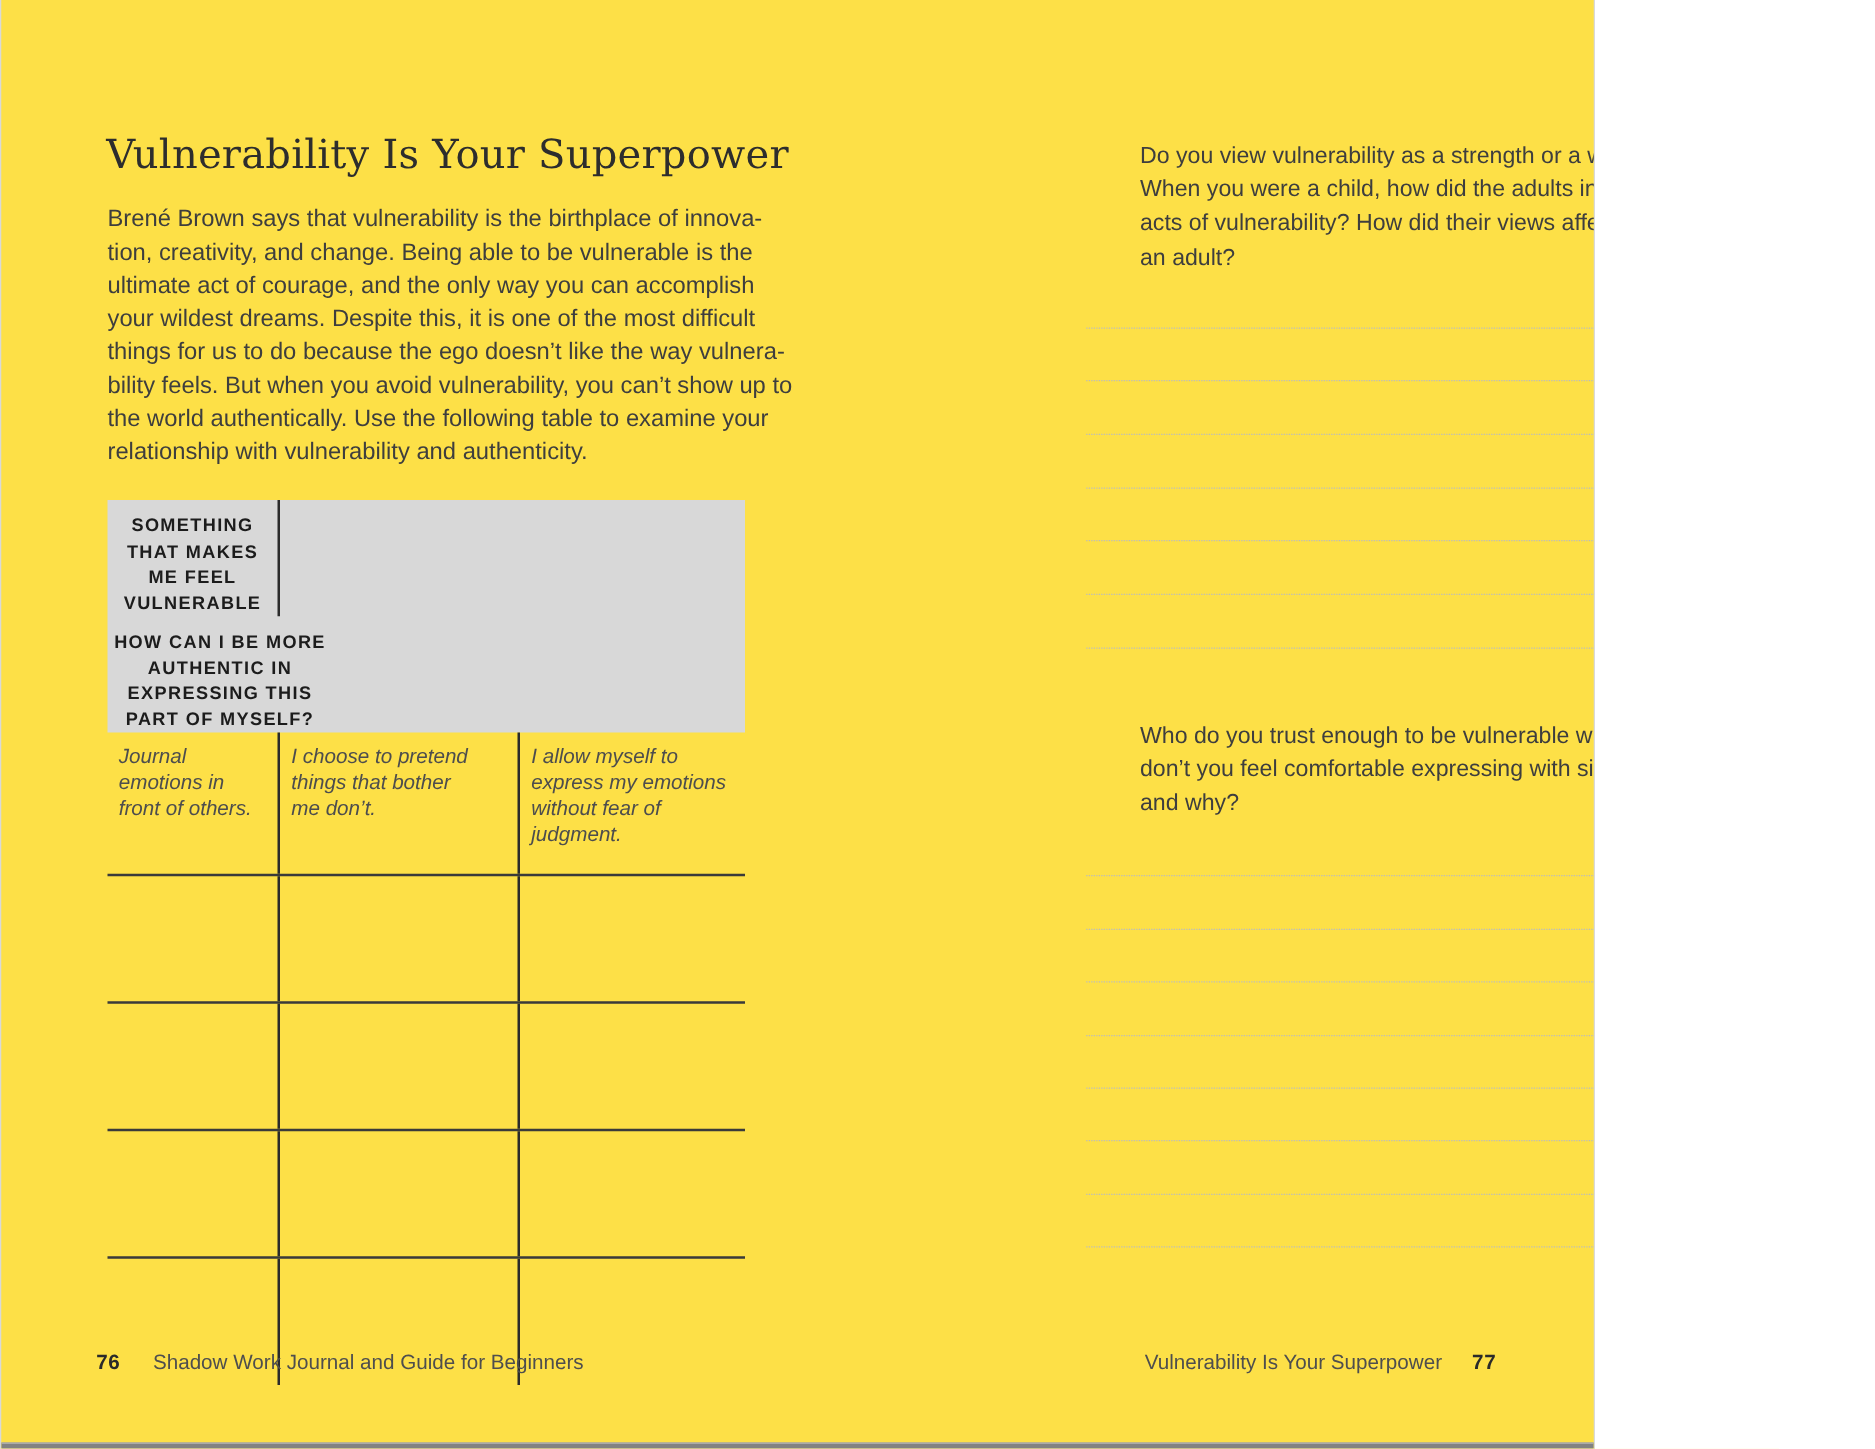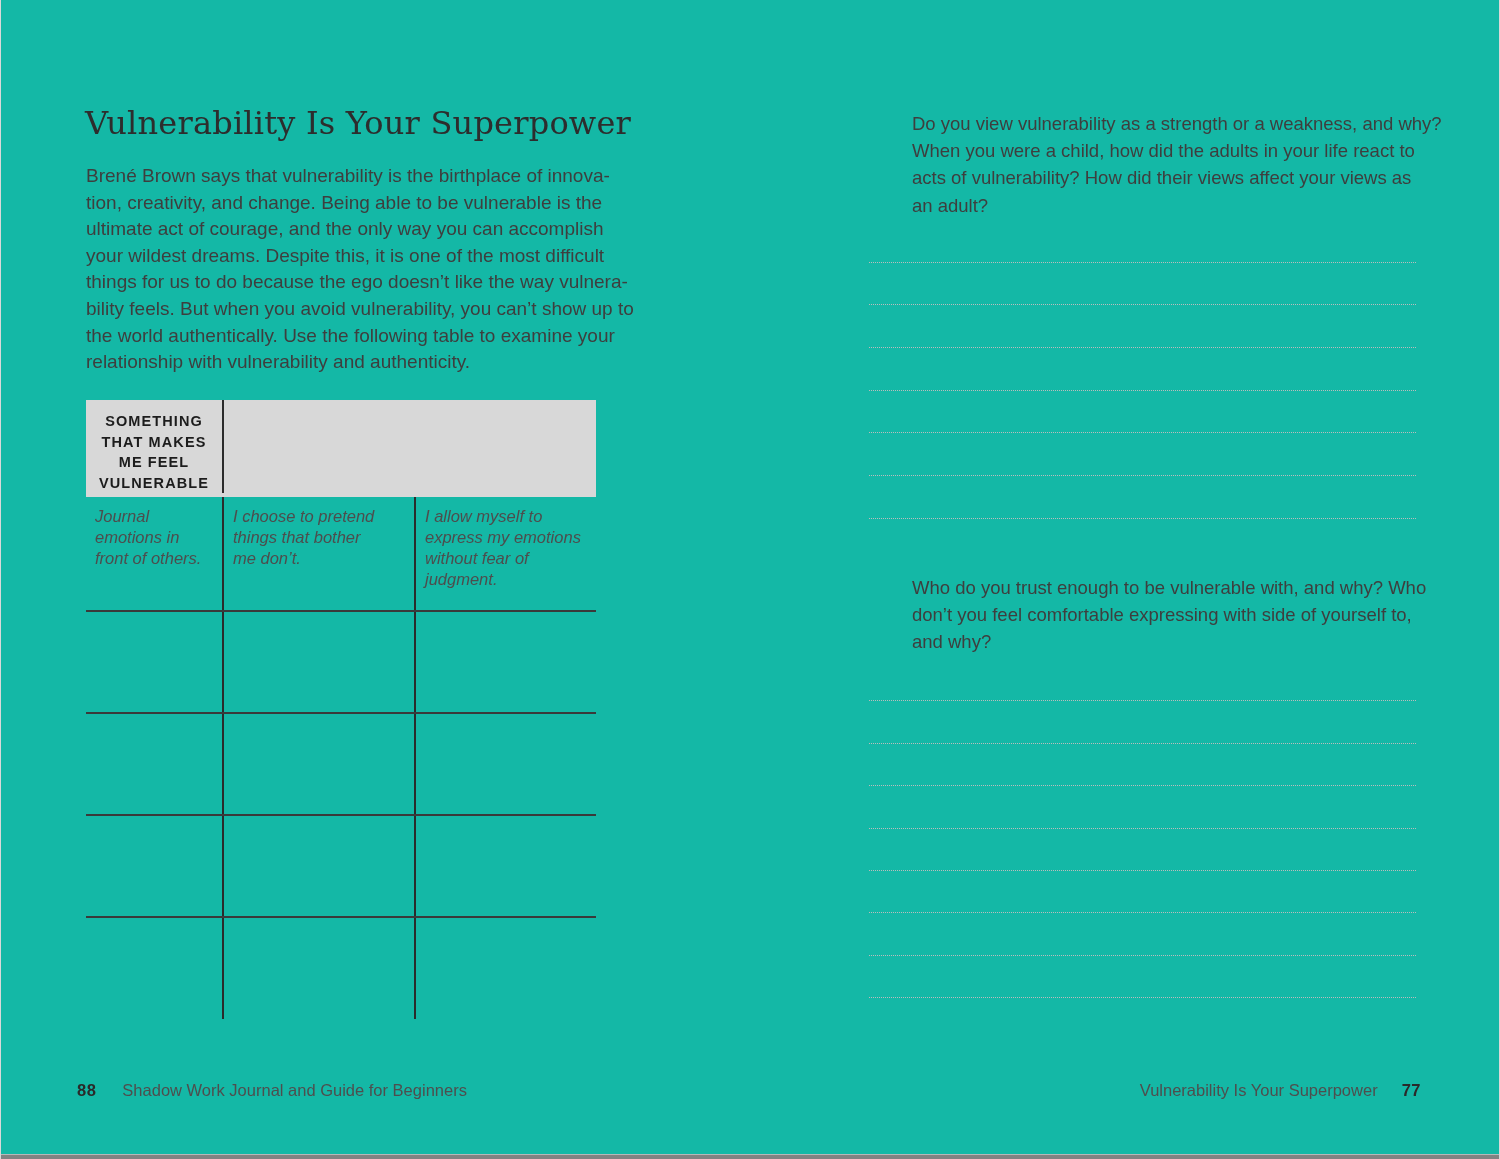--- a/index.html
+++ b/index.html
@@ -1,21 +1,21 @@
 <!DOCTYPE html>
 <html><head>
 <meta charset="utf-8">
 <style>
   * { margin: 0; padding: 0; box-sizing: border-box; }
   html, body { background: #ffffff; }
   .spread {
     position: relative;
-    width: 1500px;
+    width: 1276px;
     height: 1159px;
-    background: #14b8a6;
+    background: #fde047;
     border-left: 1px solid #d9d9d9;
     border-right: 1px solid #d9d9d9;
     overflow: hidden;
     font-family: "Liberation Sans", sans-serif;
     color: #3e3e3e;
   }
   .page-title {
     position: absolute;
     left: 84px; top: 104px;
     font-family: "DejaVu Serif", serif;
@@ -144,20 +144,24 @@
 bility feels. But when you avoid vulnerability, you can’t show up to
 the world authentically. Use the following table to examine your
 relationship with vulnerability and authenticity.</div>
 
     <div class="vuln-table">
       <div class="t-row t-head">
         <div class="t-cell c1">SOMETHING
 THAT MAKES
 ME FEEL
 VULNERABLE</div>
+        <div class="t-cell c3">HOW CAN I BE MORE
+AUTHENTIC IN
+EXPRESSING THIS
+PART OF MYSELF?</div>
       </div>
       <div class="t-row t-example">
         <div class="t-cell c1">Journal
 emotions in
 front of others.</div>
         <div class="t-cell c2">I choose to pretend
 things that bother
 me don’t.</div>
         <div class="t-cell c3">I allow myself to
 express my emotions
@@ -180,21 +184,21 @@
         <div class="t-cell c3"></div>
       </div>
         <div class="t-row t-blank">
         <div class="t-cell c1"></div>
         <div class="t-cell c2"></div>
         <div class="t-cell c3"></div>
       </div>
     </div>
 
     <div class="footer left">
-      <span class="page-num">88</span><span>Shadow Work Journal and Guide for Beginners</span>
+      <span class="page-num">76</span><span>Shadow Work Journal and Guide for Beginners</span>
     </div>
   </div>
 
   <div>
     <div class="prompt p1">Do you view vulnerability as a strength or a weakness, and why?
 When you were a child, how did the adults in your life react to
 acts of vulnerability? How did their views affect your views as
 an adult?</div>
 
     <div class="lines-group g1">

